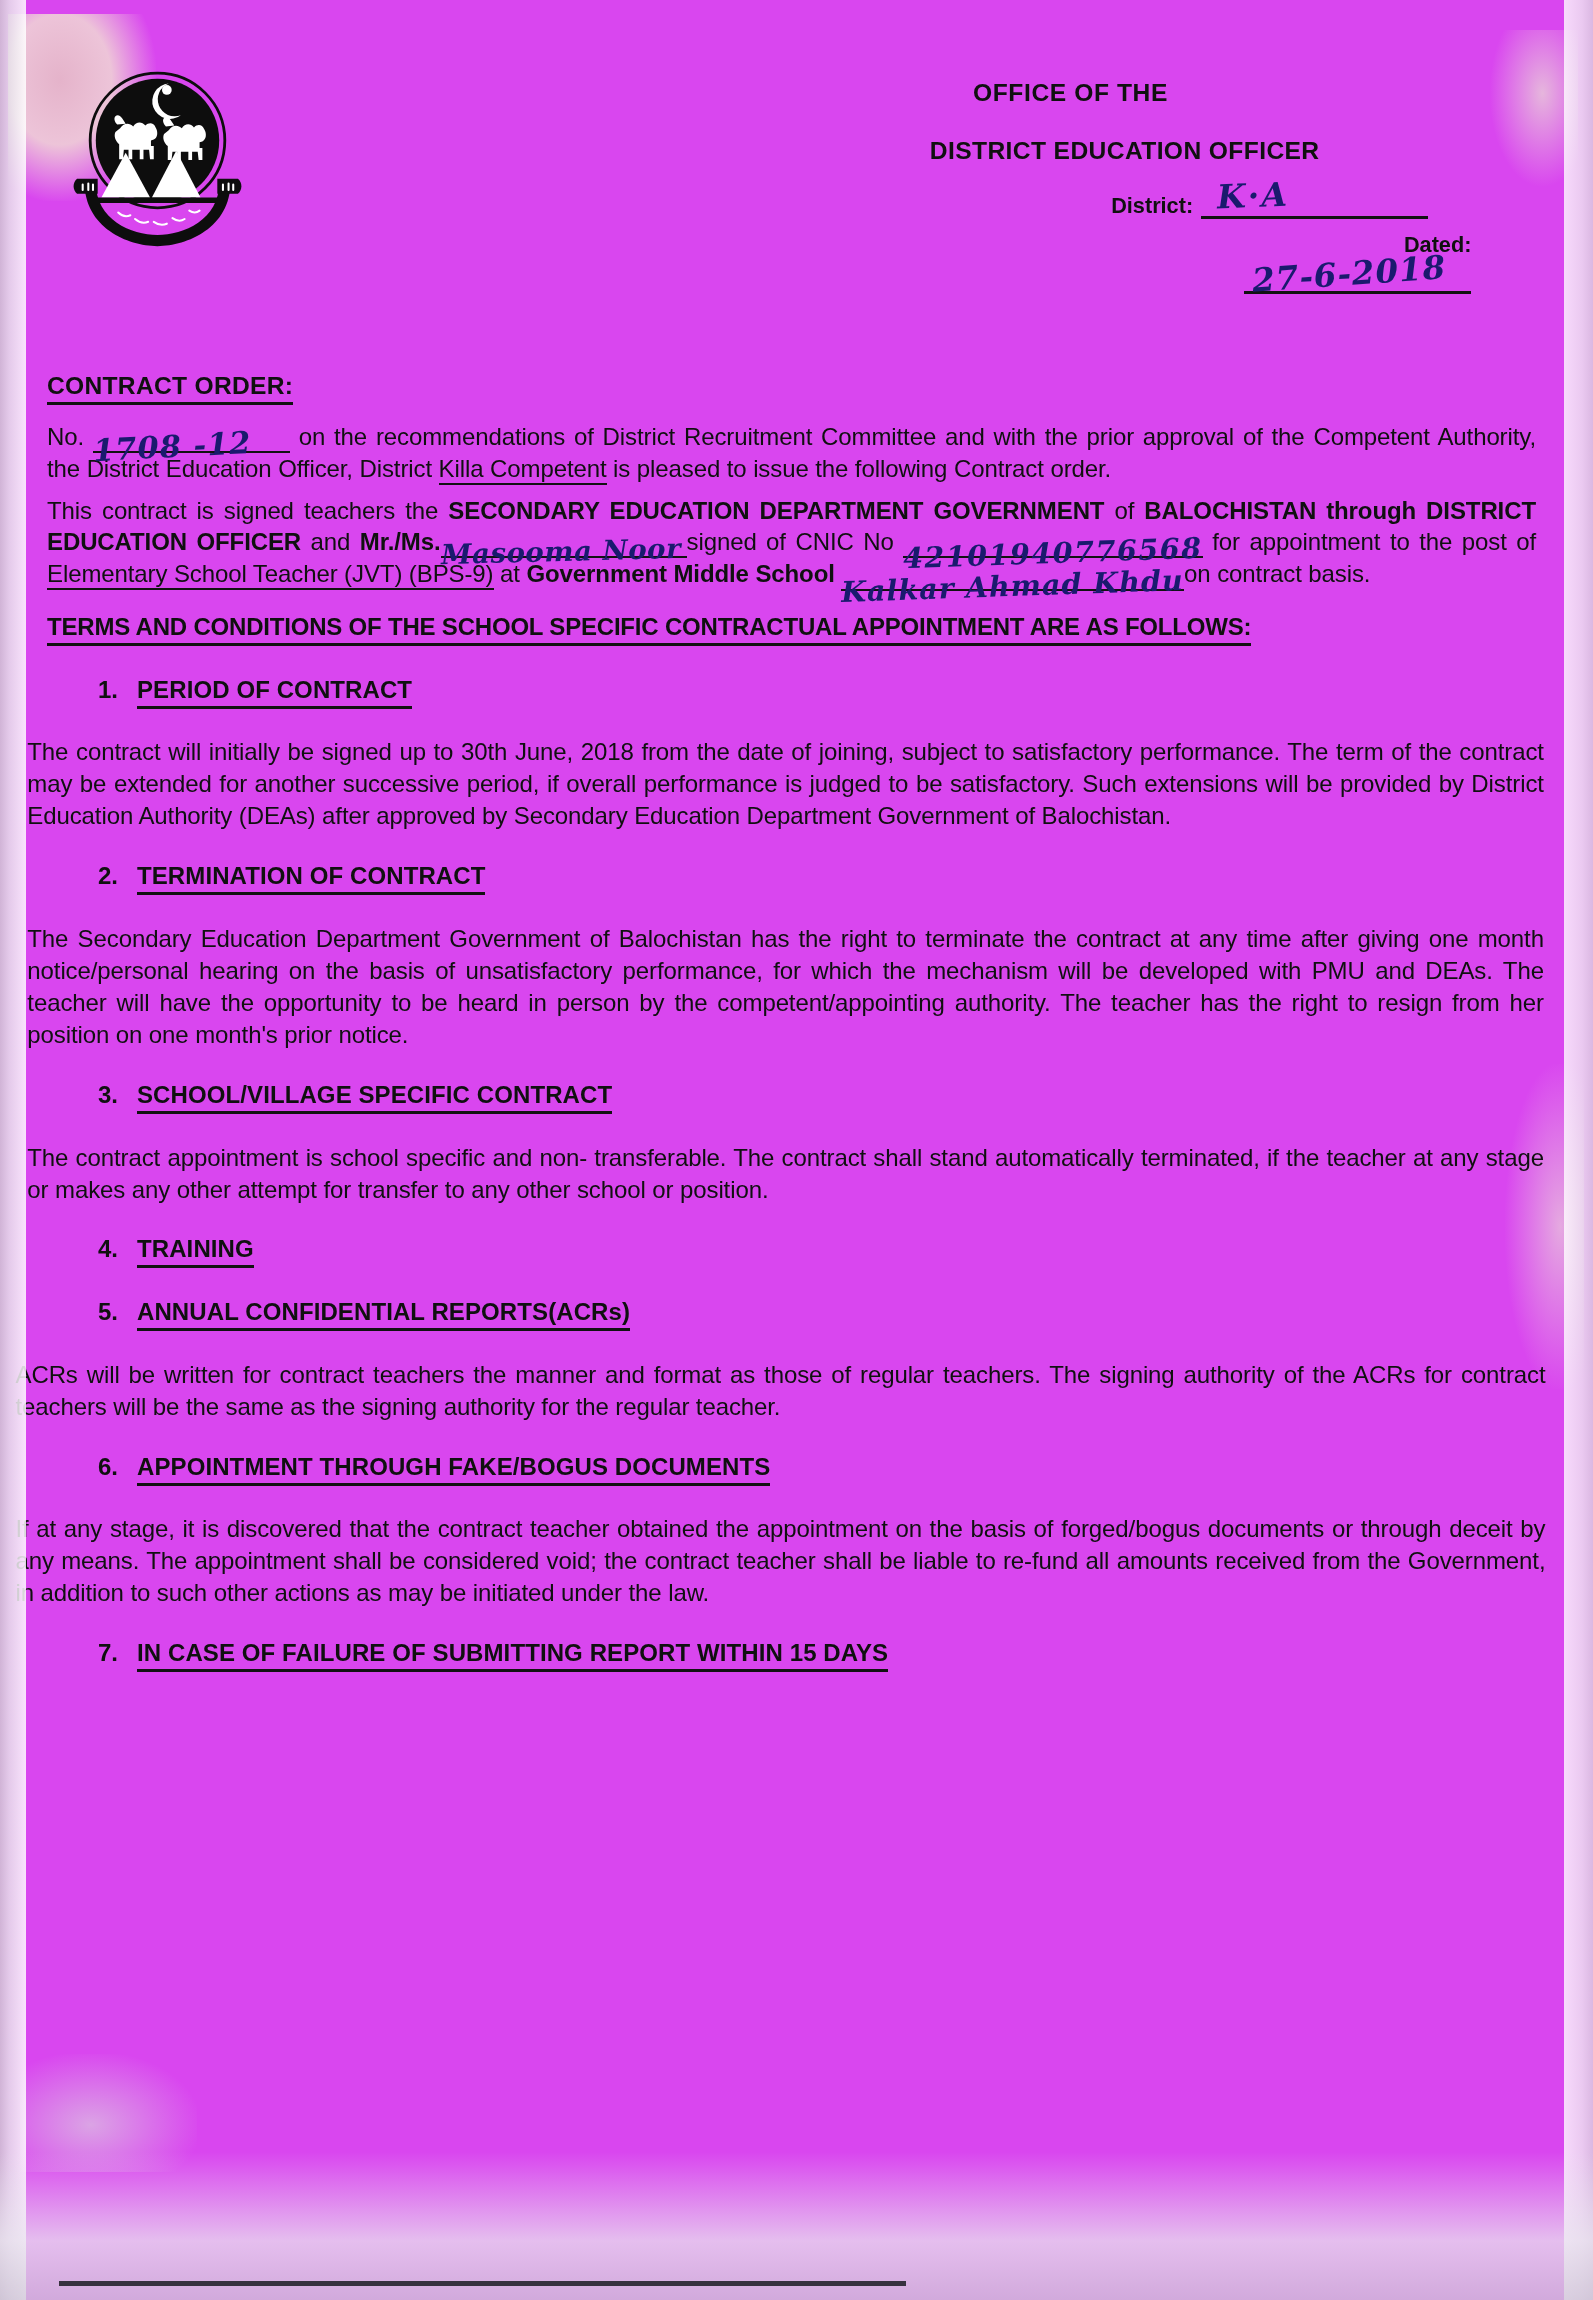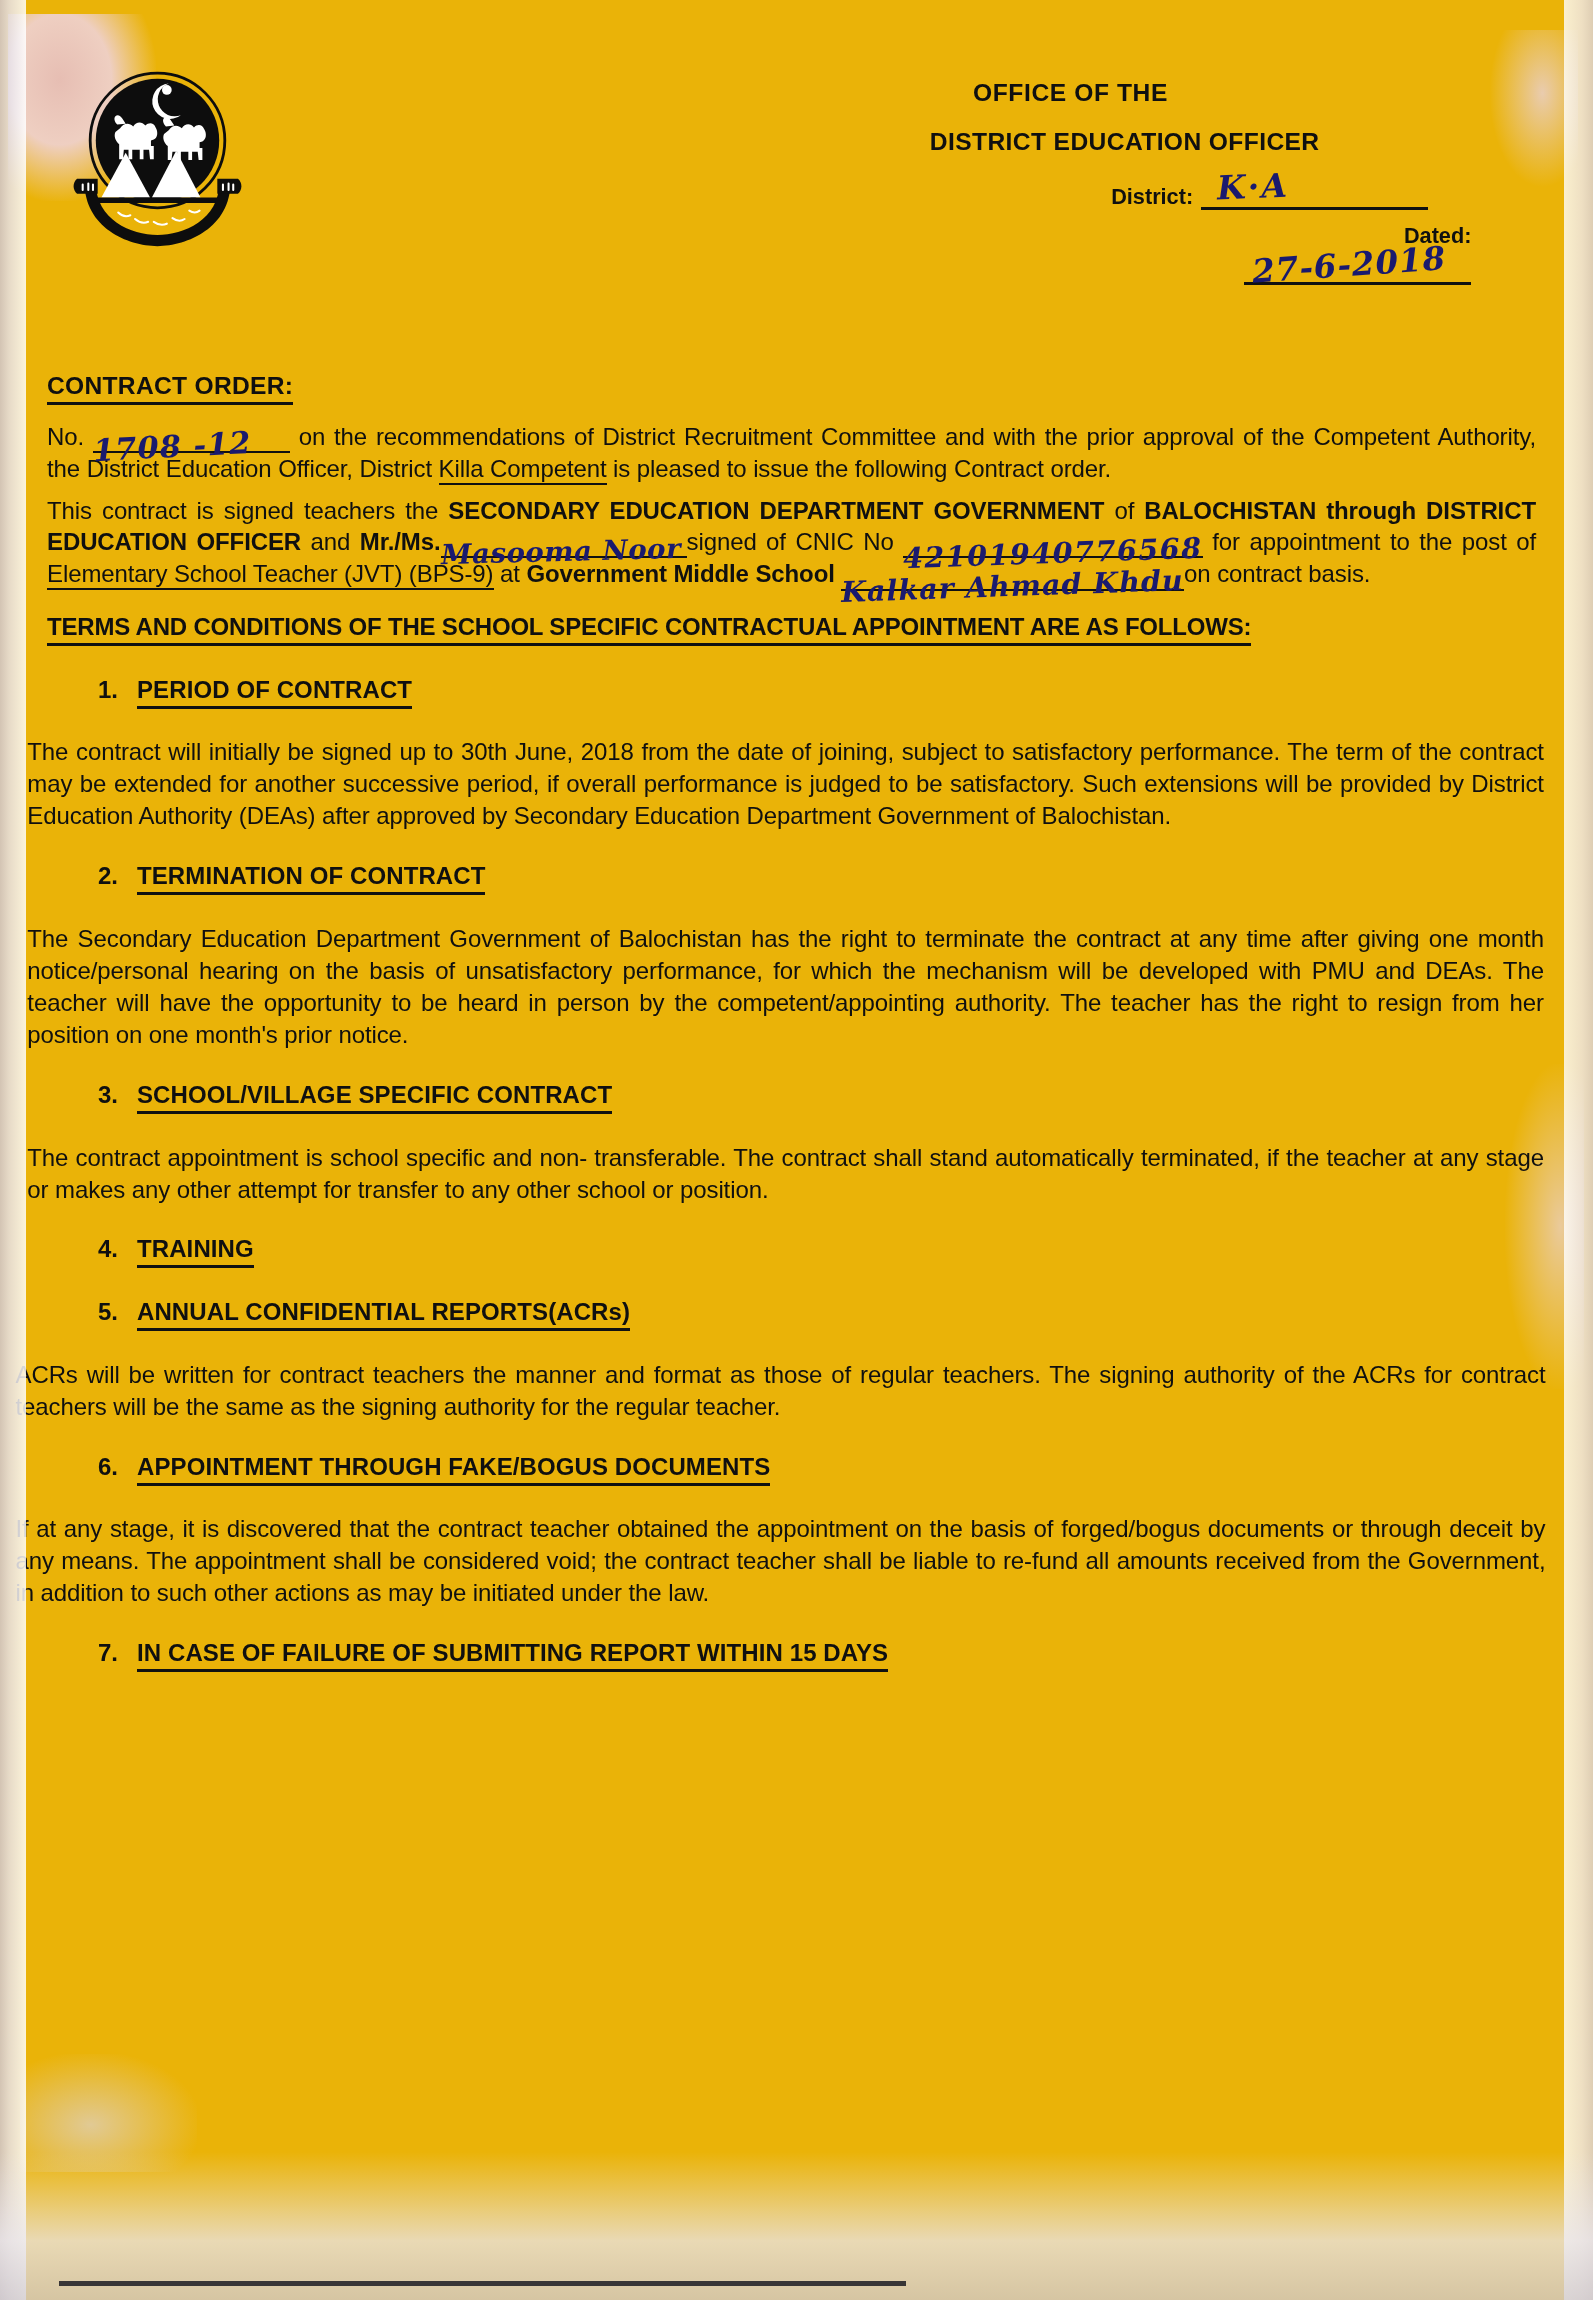--- a/index.html
+++ b/index.html
@@ -5,21 +5,21 @@
 <style>
   html, body {
     margin: 0;
     padding: 0;
     background: #6e6e6e;
   }
   .page {
     position: relative;
     width: 1594px;
     height: 2300px;
-    background: #eab308;
+    background: #d946ef;
     overflow: hidden;
     font-family: "Liberation Sans", sans-serif;
     color: #101010;
     box-sizing: border-box;
   }
 
   
   .scan-edge-left {
     position: absolute; left: 0; top: 0; width: 25.6px; height: 100%;
     background: linear-gradient(90deg, #cfc7d2 0%, #e6e1e9 35%, #ffffff 100%);
@@ -69,21 +69,21 @@
   .emblem svg { width: 100%; height: 100%; display: block; }
 
   .office-block {
     position: absolute; right: 95px; top: 79px; width: 729px; text-align: right;
   }
   .office-line-1 {
     font-size: 24.6px; font-weight: bold; letter-spacing: 0.6px;
     text-align: center; padding-right: 128px;
   }
   .office-line-2 {
-    font-size: 24.6px; font-weight: bold; letter-spacing: 0.4px; margin-top: 21px;
+    font-size: 24.6px; font-weight: bold; letter-spacing: 0.4px; margin-top: 30px;
     text-align: center; padding-right: 19.7px;
   }
   .field-row {
     display: flex; align-items: flex-end; justify-content: flex-end;
     margin-top: 17.7px; padding-right: 71px; text-align: right;
   }
   .field-row.dated { padding-right: 27.6px; margin-top: 13.8px; flex-direction: column; }
   .field-label { font-size: 21.7px; font-weight: bold; white-space: nowrap; }
   .field-blank {
     border-bottom: 3px solid #111; min-width: 227px; height: 33px;

